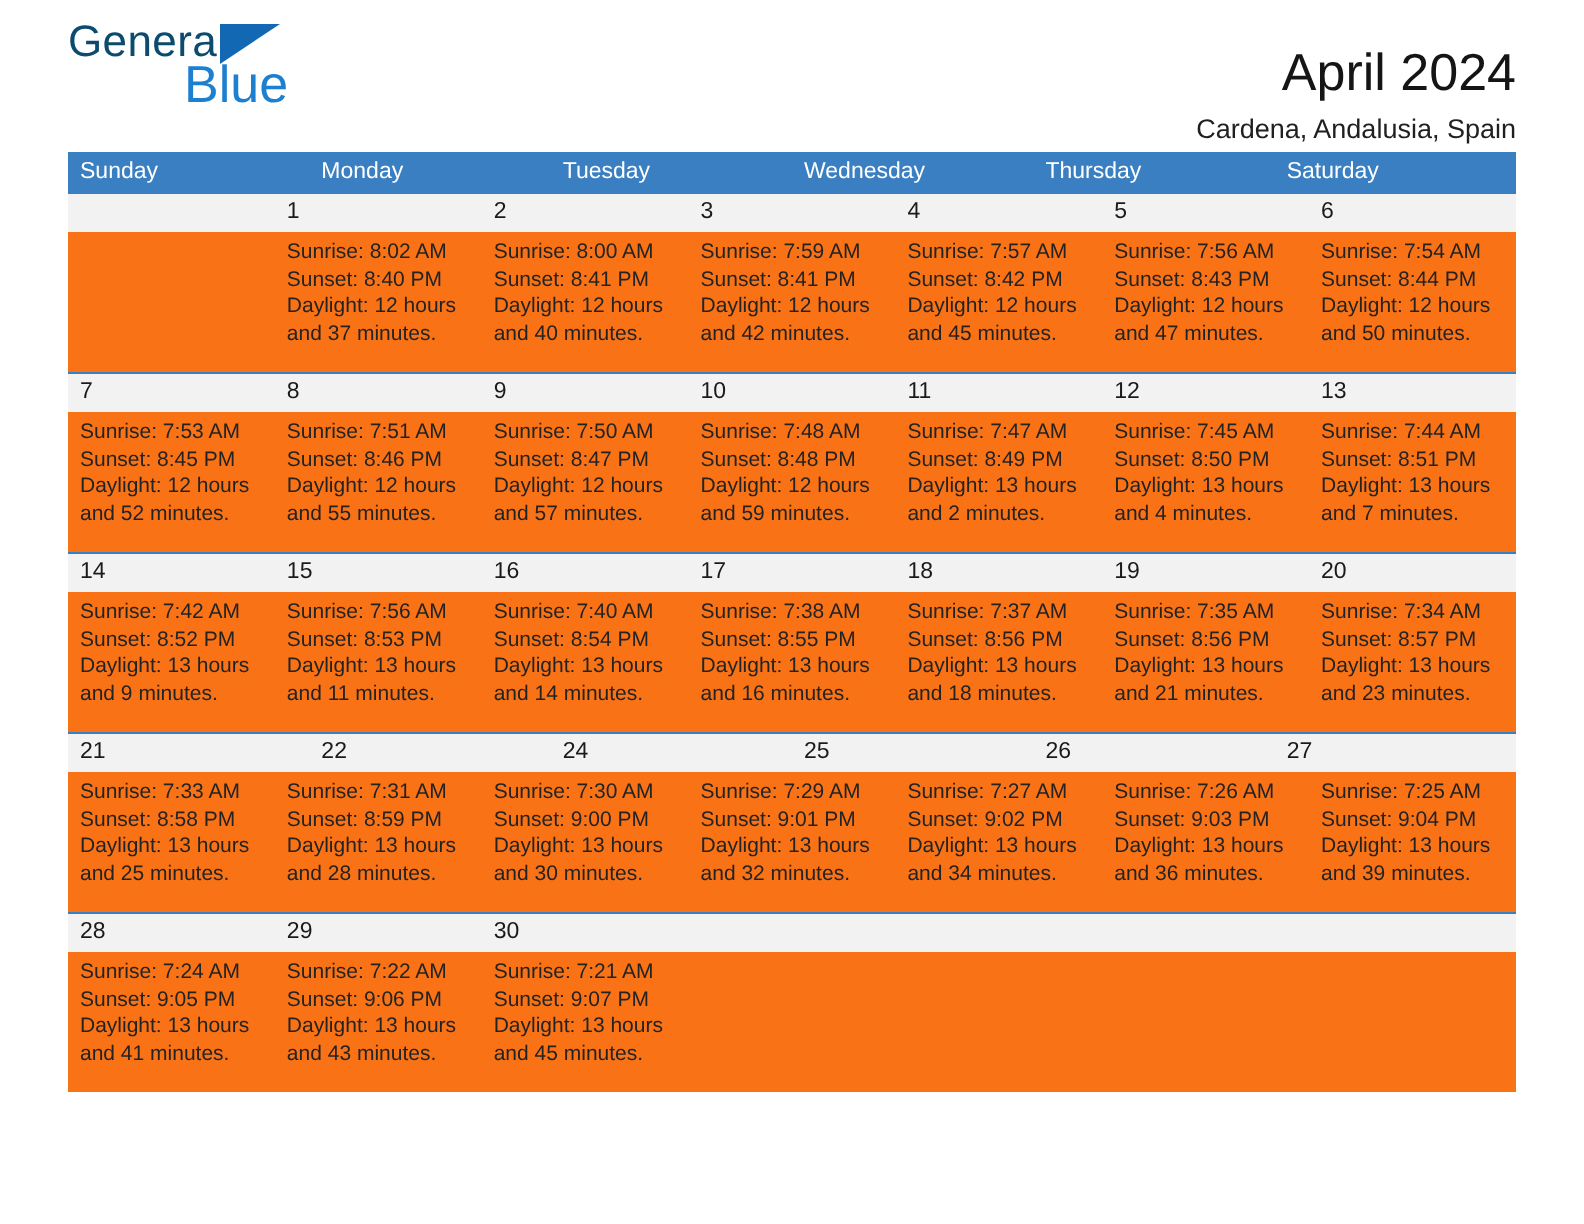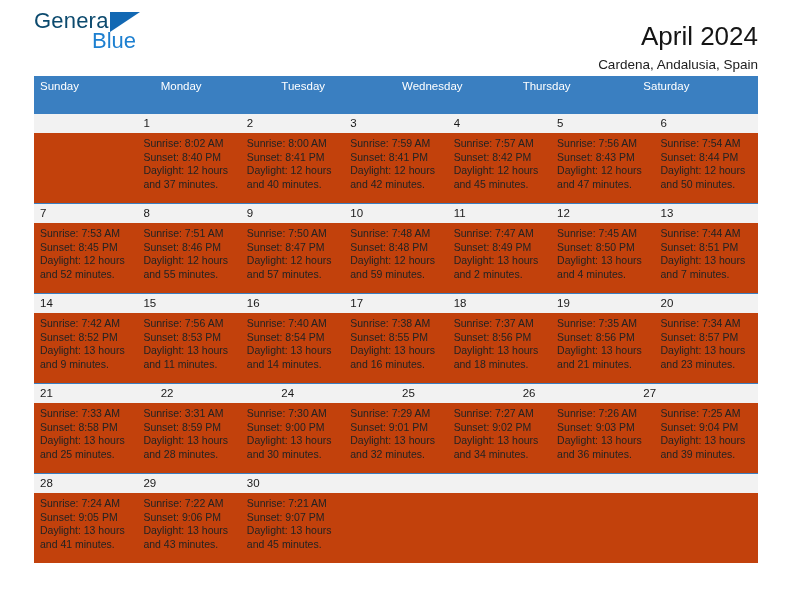--- a/index.html
+++ b/index.html
@@ -48,21 +48,21 @@
     width: 0;
     height: 0;
     border-left: 30px solid #1268b3;
     border-bottom: 20px solid transparent;
     vertical-align: top;
     margin-left: -4px;
     margin-top: 2px;
   }
   .brand-blue {
     display: block;
-    font-size: 22px;
+    font-size: 26px;
     color: #1c7fd0;
     line-height: 22px;
     margin-top: -2px;
     margin-left: 58px;
   }
   .titleblock {
     text-align: right;
     padding-top: 20px;
   }
   .cal-title {
@@ -79,21 +79,21 @@
   }
 
   
   .calendar {
     margin-top: 6px;
     width: 724px;
   }
   .dow-row {
     display: flex;
     background: #3a7fc1;
-    height: 38px;
+    height: 21px;
   }
   .dow {
     flex: 1 1 0;
     color: #ffffff;
     font-size: 11.5px;
     line-height: 21px;
     padding-left: 6px;
     box-sizing: border-box;
   }
 
@@ -111,21 +111,21 @@
   .daynum {
     flex: 1 1 0;
     box-sizing: border-box;
     font-size: 11.5px;
     color: #1a1a1a;
     line-height: 19px;
     padding-left: 6px;
   }
   .body-band {
     display: flex;
-    background: #c2410c;
+    background: #f97316;
     height: 70px;
   }
   .cell-body {
     flex: 1 1 0;
     box-sizing: border-box;
     padding: 4px 6px 0 6px;
     font-size: 10.5px;
     line-height: 13.6px;
     color: #232323;
   }
@@ -333,21 +333,21 @@
             <div class="daynum">27</div>
           </div>
           <div class="body-band">
             <div class="cell-body">
               <div>Sunrise: 7:33 AM</div>
               <div>Sunset: 8:58 PM</div>
               <div>Daylight: 13 hours</div>
               <div>and 25 minutes.</div>
             </div>
             <div class="cell-body">
-              <div>Sunrise: 3:31 AM</div>
+              <div>Sunrise: 7:31 AM</div>
               <div>Sunset: 8:59 PM</div>
               <div>Daylight: 13 hours</div>
               <div>and 28 minutes.</div>
             </div>
             <div class="cell-body">
               <div>Sunrise: 7:30 AM</div>
               <div>Sunset: 9:00 PM</div>
               <div>Daylight: 13 hours</div>
               <div>and 30 minutes.</div>
             </div>

